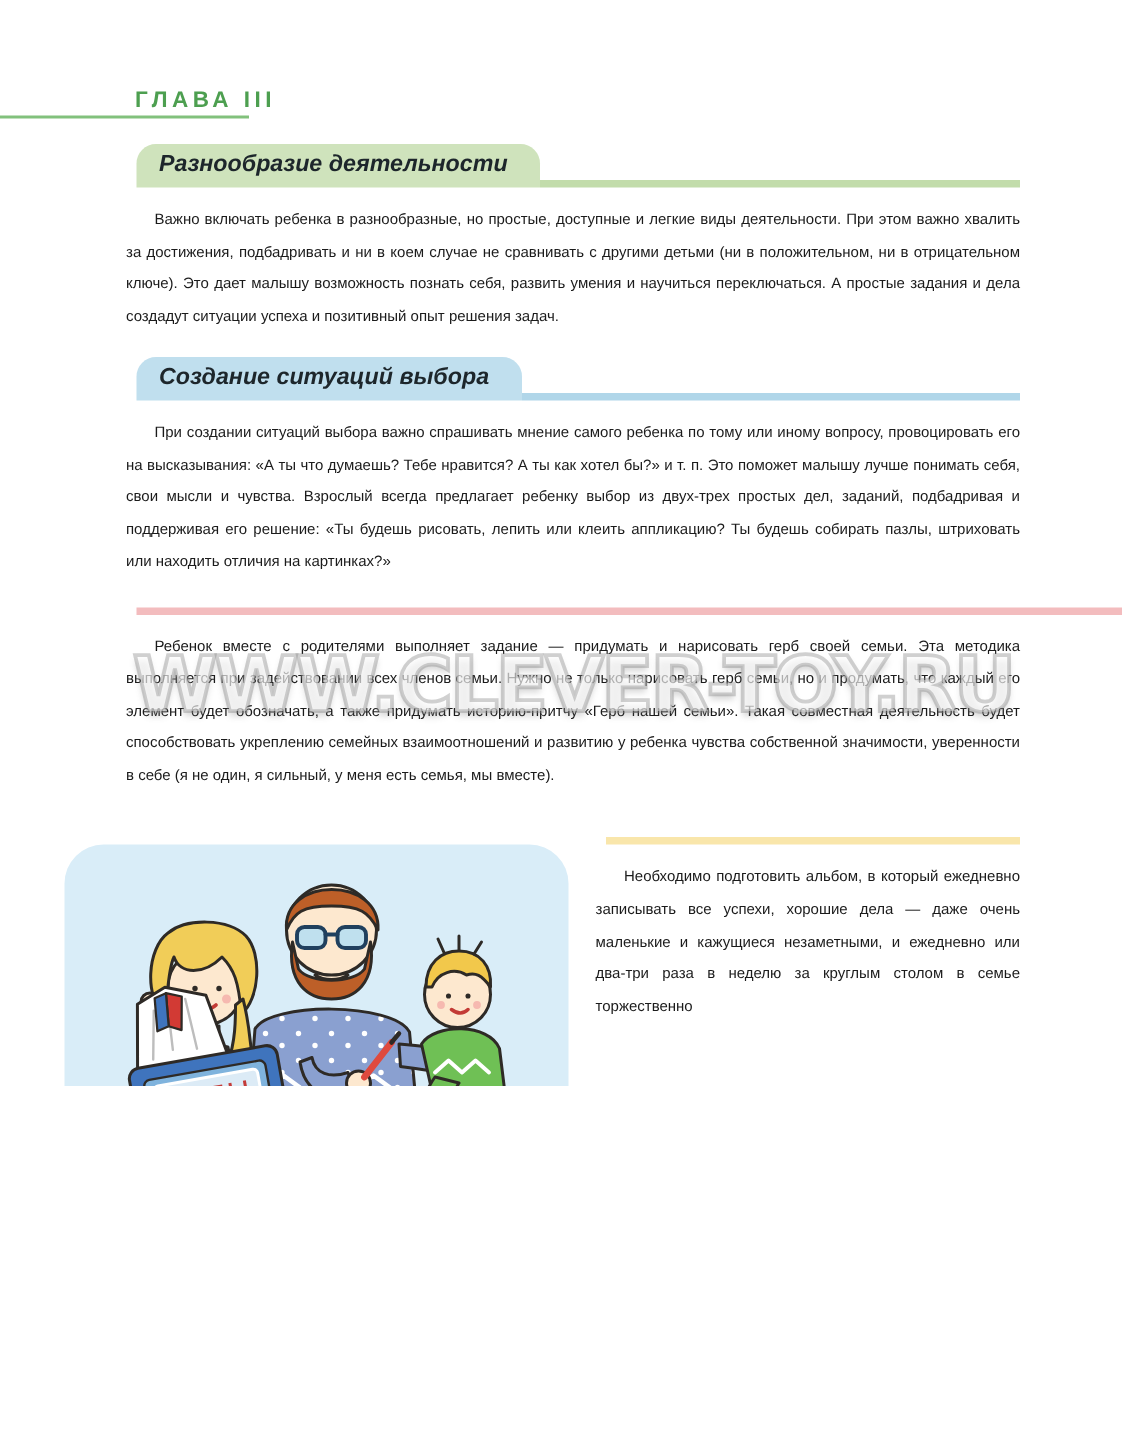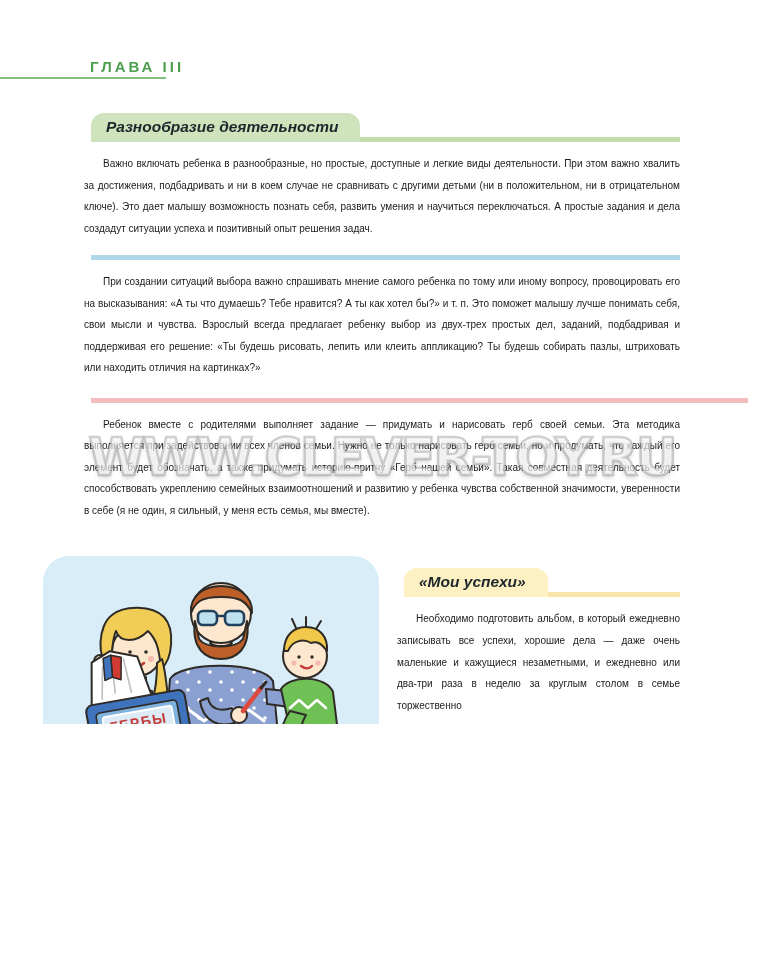--- a/index.html
+++ b/index.html
@@ -16,21 +16,20 @@
     position:absolute; top:77px; left:0; width:166px; height:2px; background:#82c17c;
   }
   
   .content { position:absolute; top:96px; left:84px; width:596px; }
 
   .sec-head { display:flex; align-items:flex-end; margin-left:7px; }
   .pill {
     padding:5px 22px 6px 15px; border-radius:13px 13px 0 0;
     font-style:italic; font-weight:bold; font-size:15.5px; color:#1d262b;
     white-space:nowrap;
-    margin-top:17px;
   }
   .head-line { flex:1; height:5px; }
 
   .sec-green .pill  { background:#cfe3bc; }
   .sec-green .head-line { background:#c2dcab; }
   .sec-blue .pill   { background:#c0dfee; }
   .sec-blue .head-line  { background:#b0d6e9; }
   .sec-pink .pill   { background:#f6c8c9; }
   .sec-pink .head-line  { background:#f3bcbe; margin-right:-68px; }
   .sec-yellow .pill { background:#fdf0c2; }
@@ -81,20 +80,21 @@
     <section class="sec sec-green">
       <div class="sec-head">
         <div class="pill">Разнообразие деятельности</div>
         <div class="head-line"></div>
       </div>
       <p>Важно включать ребенка в разнообразные, но простые, доступные и легкие виды деятельности. При этом важно хвалить за достижения, подбадривать и ни в коем случае не сравнивать с другими детьми (ни в положительном, ни в отрицательном ключе). Это дает малышу возможность познать себя, развить умения и научиться переключаться. А простые задания и дела создадут ситуации успеха и позитивный опыт решения задач.</p>
     </section>
 
     <section class="sec sec-blue">
       <div class="sec-head">
+        <div class="pill">Создание ситуаций выбора</div>
         <div class="head-line"></div>
       </div>
       <p>При создании ситуаций выбора важно спрашивать мнение самого ребенка по тому или иному вопросу, провоцировать его на высказывания: «А ты что думаешь? Тебе нравится? А ты как хотел бы?» и т. п. Это поможет малышу лучше понимать себя, свои мысли и чувства. Взрослый всегда предлагает ребенку выбор из двух-трех простых дел, заданий, подбадривая и поддерживая его решение: «Ты будешь рисовать, лепить или клеить аппликацию? Ты будешь собирать пазлы, штриховать или находить отличия на картинках?»</p>
     </section>
 
     <section class="sec sec-pink">
       <div class="sec-head">
         <div class="head-line"></div>
       </div>
       <p>Ребенок вместе с родителями выполняет задание — придумать и нарисовать герб своей семьи. Эта методика выполняется при задействовании всех членов семьи. Нужно не только нарисовать герб семьи, но и продумать, что каждый его элемент будет обозначать, а также придумать историю-притчу «Герб нашей семьи». Такая совместная деятельность будет способствовать укреплению семейных взаимоотношений и развитию у ребенка чувства собственной значимости, уверенности в себе (я не один, я сильный, у меня есть семья, мы вместе).</p>
@@ -239,21 +239,20 @@
             <circle cx="225" cy="199" r="4" fill="#2e2a26" stroke="none"></circle>
             <circle cx="197" cy="195" r="2" fill="#2e2a26" stroke="none"></circle>
             <path d="M187,188 C176,194 174,216 182,223 C189,225 193,214 191,203 Z" fill="#5c3a22"></path>
           </g>
         </svg>
       </div>
 
       <div class="right-col">
         <section class="sec sec-yellow">
           <div class="sec-head">
-            <div class="pill">«Мои успехи»</div>
             <div class="head-line"></div>
           </div>
           <p>Необходимо подготовить альбом, в который ежедневно записывать все успехи, хорошие дела — даже очень маленькие и кажущиеся незаметными, и ежедневно или два-три раза в неделю за круглым столом в семье торжественно</p>
         </section>
       </div>
 
     </div>
   </div>
 </div>
 

